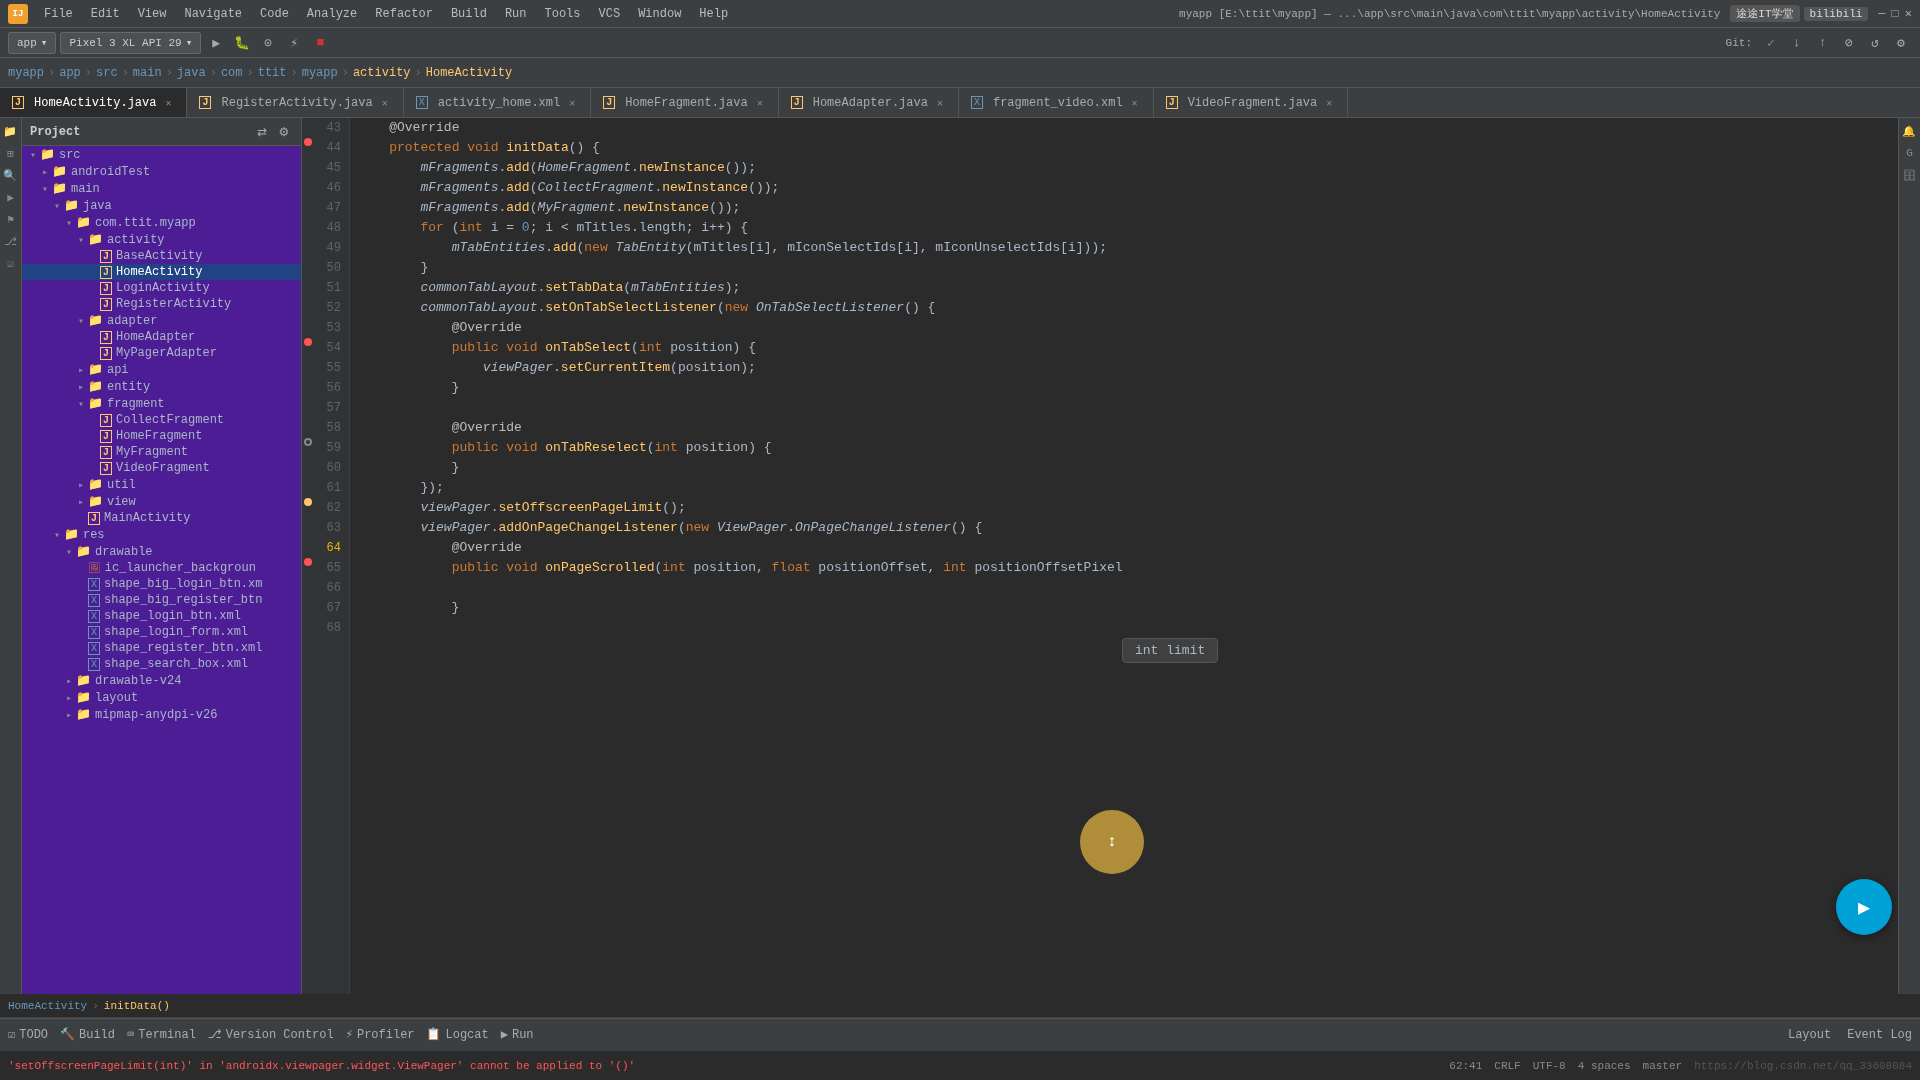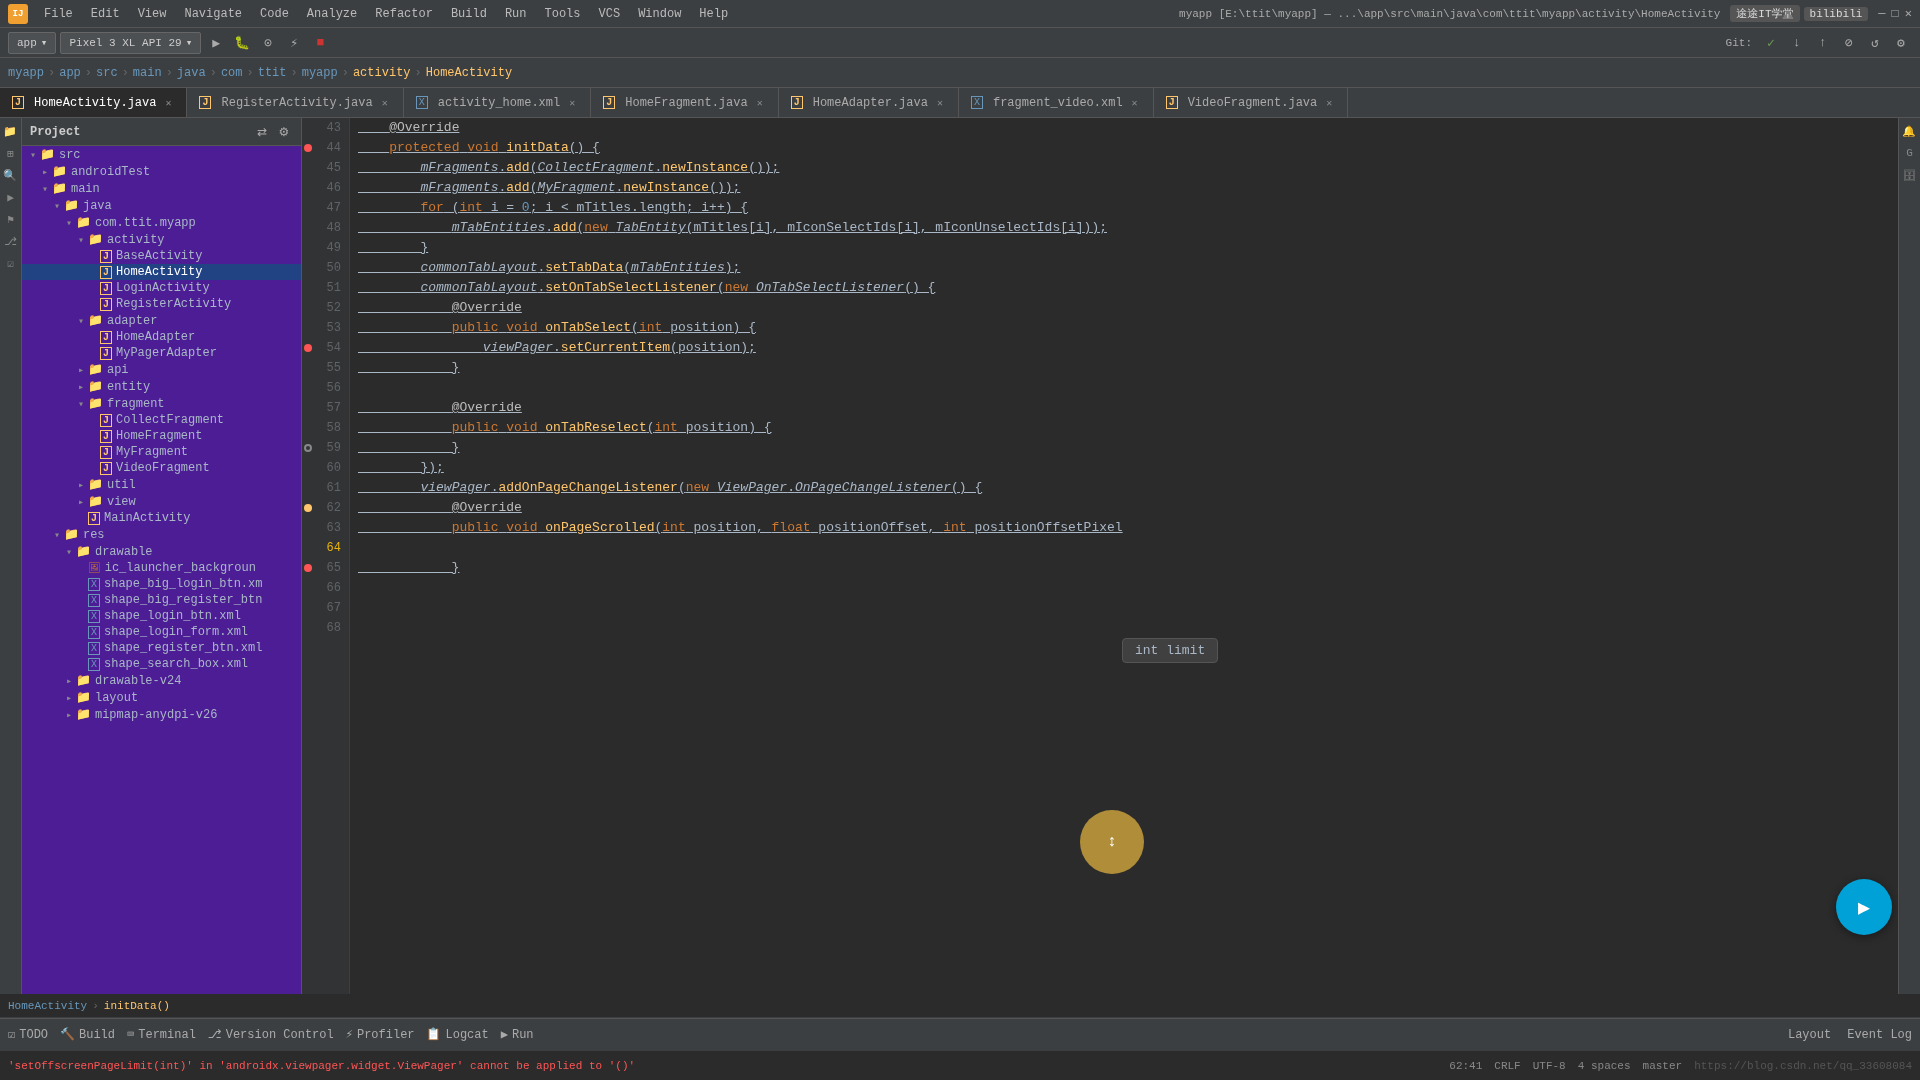--- a/index.html
+++ b/index.html
@@ -159,21 +159,21 @@
       font-size: 12px;
       color: #606366;
       line-height: 20px;
       overflow: hidden;
       user-select: none;
       border-right: 1px solid #3c3f41;
     }
     .line-numbers .ln {
       padding-right: 8px;
       display: flex;
-      align-items: center;
+      align-items: flex-start;
       justify-content: flex-end;
       height: 20px;
       position: relative;
     }
     .ln-indicator {
       width: 8px;
       height: 8px;
       border-radius: 50%;
       position: absolute;
       left: 2px;
@@ -184,21 +184,20 @@
     .code-scroll {
       flex: 1;
       overflow: auto;
       padding: 0 4px 0 8px;
     }
     .code-line {
       height: 20px;
       line-height: 20px;
       white-space: pre;
       font-size: 13px;
-      text-decoration: underline;
     }
     .kw { color: #cc7832; }
     .fn { color: #ffc66d; }
     .num { color: #6897bb; }
     .cls { color: #a9b7c6; font-style: italic; }
     .method { color: #ffc66d; }
     .annotation { color: #bbb; }
 
     
     .tooltip {
@@ -779,36 +778,38 @@
             <span style="color: rgb(96, 99, 102);">67</span>
           </div>
           <div class="ln">
             <span style="color: rgb(96, 99, 102);">68</span>
           </div>
         </div>
 
       <div class="code-scroll" id="code-container-inner">
           <div class="code-line">    <span class="annotation">@Override</span></div>
           <div class="code-line">    <span class="kw">protected</span> <span class="kw">void</span> <span class="fn">initData</span>() {</div>
+          <div class="code-line">        <span class="cls">mFragments</span>.<span class="method">add</span>(<span class="cls">HomeFragment</span>.<span class="method">newInstance</span>());</div>
           <div class="code-line">        <span class="cls">mFragments</span>.<span class="method">add</span>(<span class="cls">CollectFragment</span>.<span class="method">newInstance</span>());</div>
           <div class="code-line">        <span class="cls">mFragments</span>.<span class="method">add</span>(<span class="cls">MyFragment</span>.<span class="method">newInstance</span>());</div>
           <div class="code-line">        <span class="kw">for</span> (<span class="kw">int</span> i = <span class="num">0</span>; i &lt; mTitles.length; i++) {</div>
           <div class="code-line">            <span class="cls">mTabEntities</span>.<span class="method">add</span>(<span class="kw">new</span> <span class="cls">TabEntity</span>(mTitles[i], mIconSelectIds[i], mIconUnselectIds[i]));</div>
           <div class="code-line">        }</div>
           <div class="code-line">        <span class="cls">commonTabLayout</span>.<span class="method">setTabData</span>(<span class="cls">mTabEntities</span>);</div>
           <div class="code-line">        <span class="cls">commonTabLayout</span>.<span class="method">setOnTabSelectListener</span>(<span class="kw">new</span> <span class="cls">OnTabSelectListener</span>() {</div>
           <div class="code-line">            <span class="annotation">@Override</span></div>
           <div class="code-line">            <span class="kw">public</span> <span class="kw">void</span> <span class="fn">onTabSelect</span>(<span class="kw">int</span> position) {</div>
           <div class="code-line">                <span class="cls">viewPager</span>.<span class="method">setCurrentItem</span>(position);</div>
           <div class="code-line">            }</div>
           <div class="code-line"></div>
           <div class="code-line">            <span class="annotation">@Override</span></div>
           <div class="code-line">            <span class="kw">public</span> <span class="kw">void</span> <span class="fn">onTabReselect</span>(<span class="kw">int</span> position) {</div>
           <div class="code-line">            }</div>
           <div class="code-line">        });</div>
+          <div class="code-line">        <span class="cls">viewPager</span>.<span class="method">setOffscreenPageLimit</span>();</div>
           <div class="code-line">        <span class="cls">viewPager</span>.<span class="method">addOnPageChangeListener</span>(<span class="kw">new</span> <span class="cls">ViewPager</span>.<span class="cls">OnPageChangeListener</span>() {</div>
           <div class="code-line">            <span class="annotation">@Override</span></div>
           <div class="code-line">            <span class="kw">public</span> <span class="kw">void</span> <span class="fn">onPageScrolled</span>(<span class="kw">int</span> position, <span class="kw">float</span> positionOffset, <span class="kw">int</span> positionOffsetPixel</div>
           <div class="code-line"></div>
           <div class="code-line">            }</div>
           <div class="code-line"></div>
         </div>
     </div>
 
     <div class="tooltip" style="top:520px; left:820px;">

